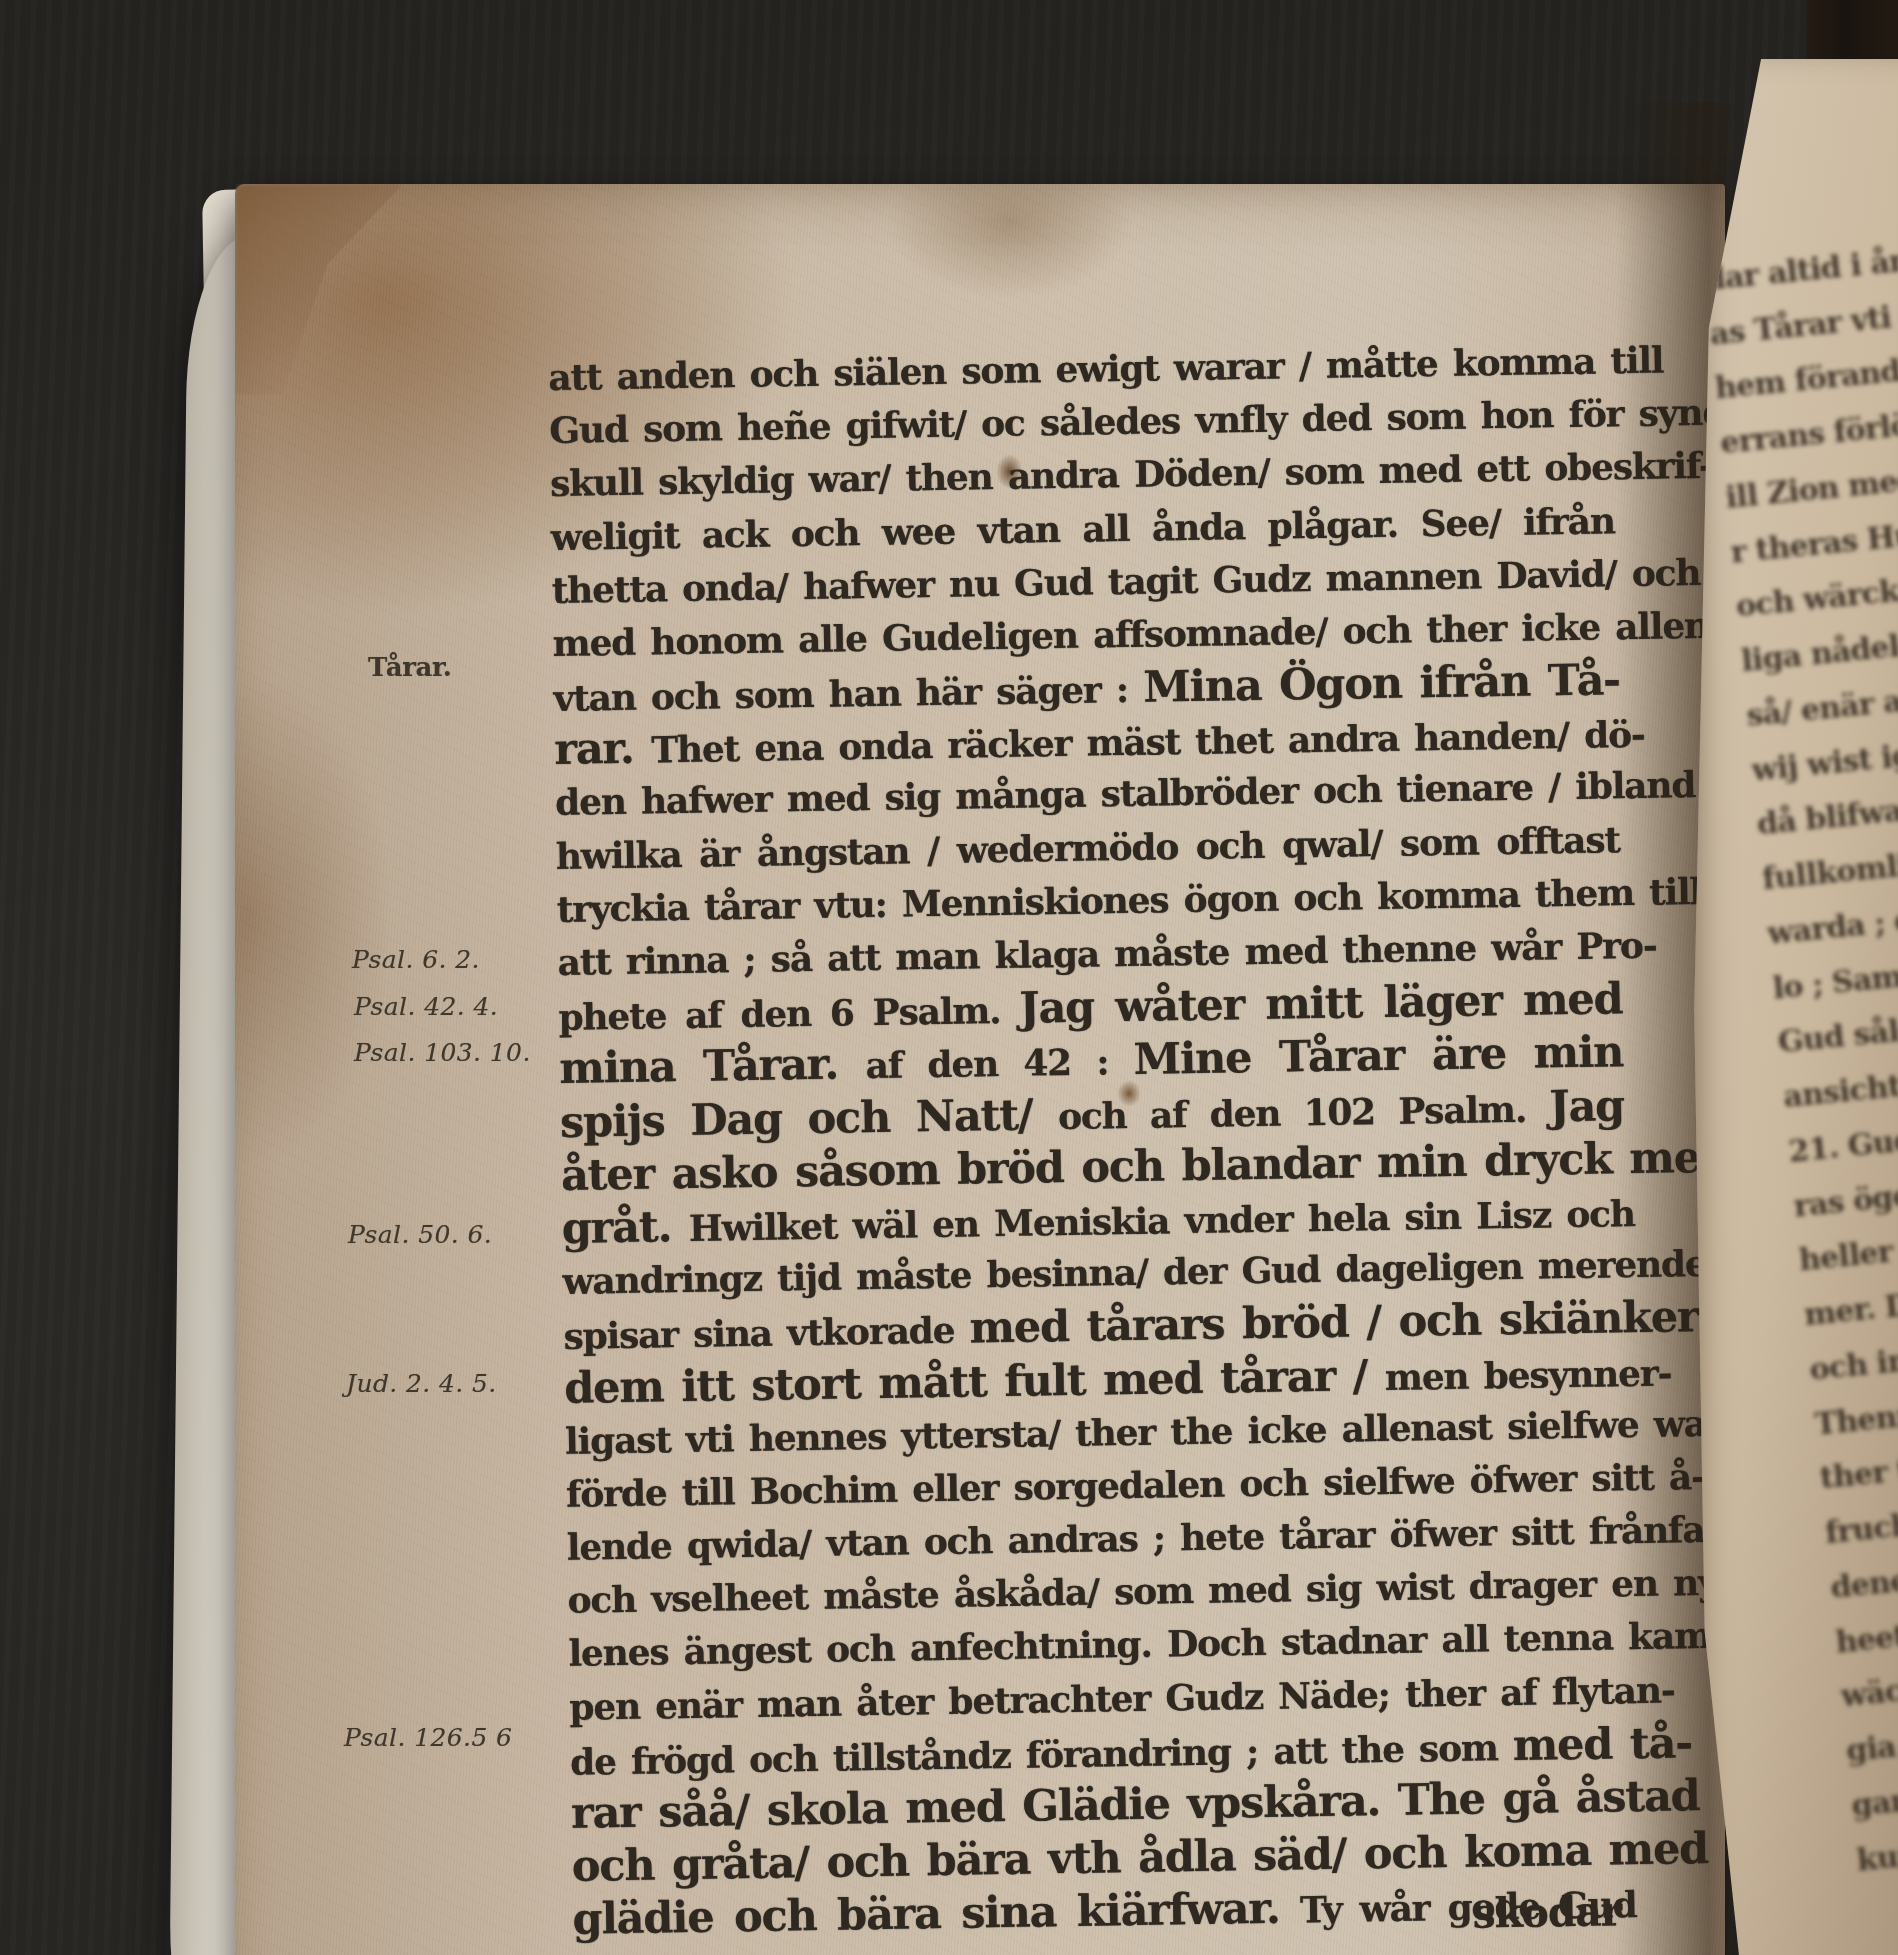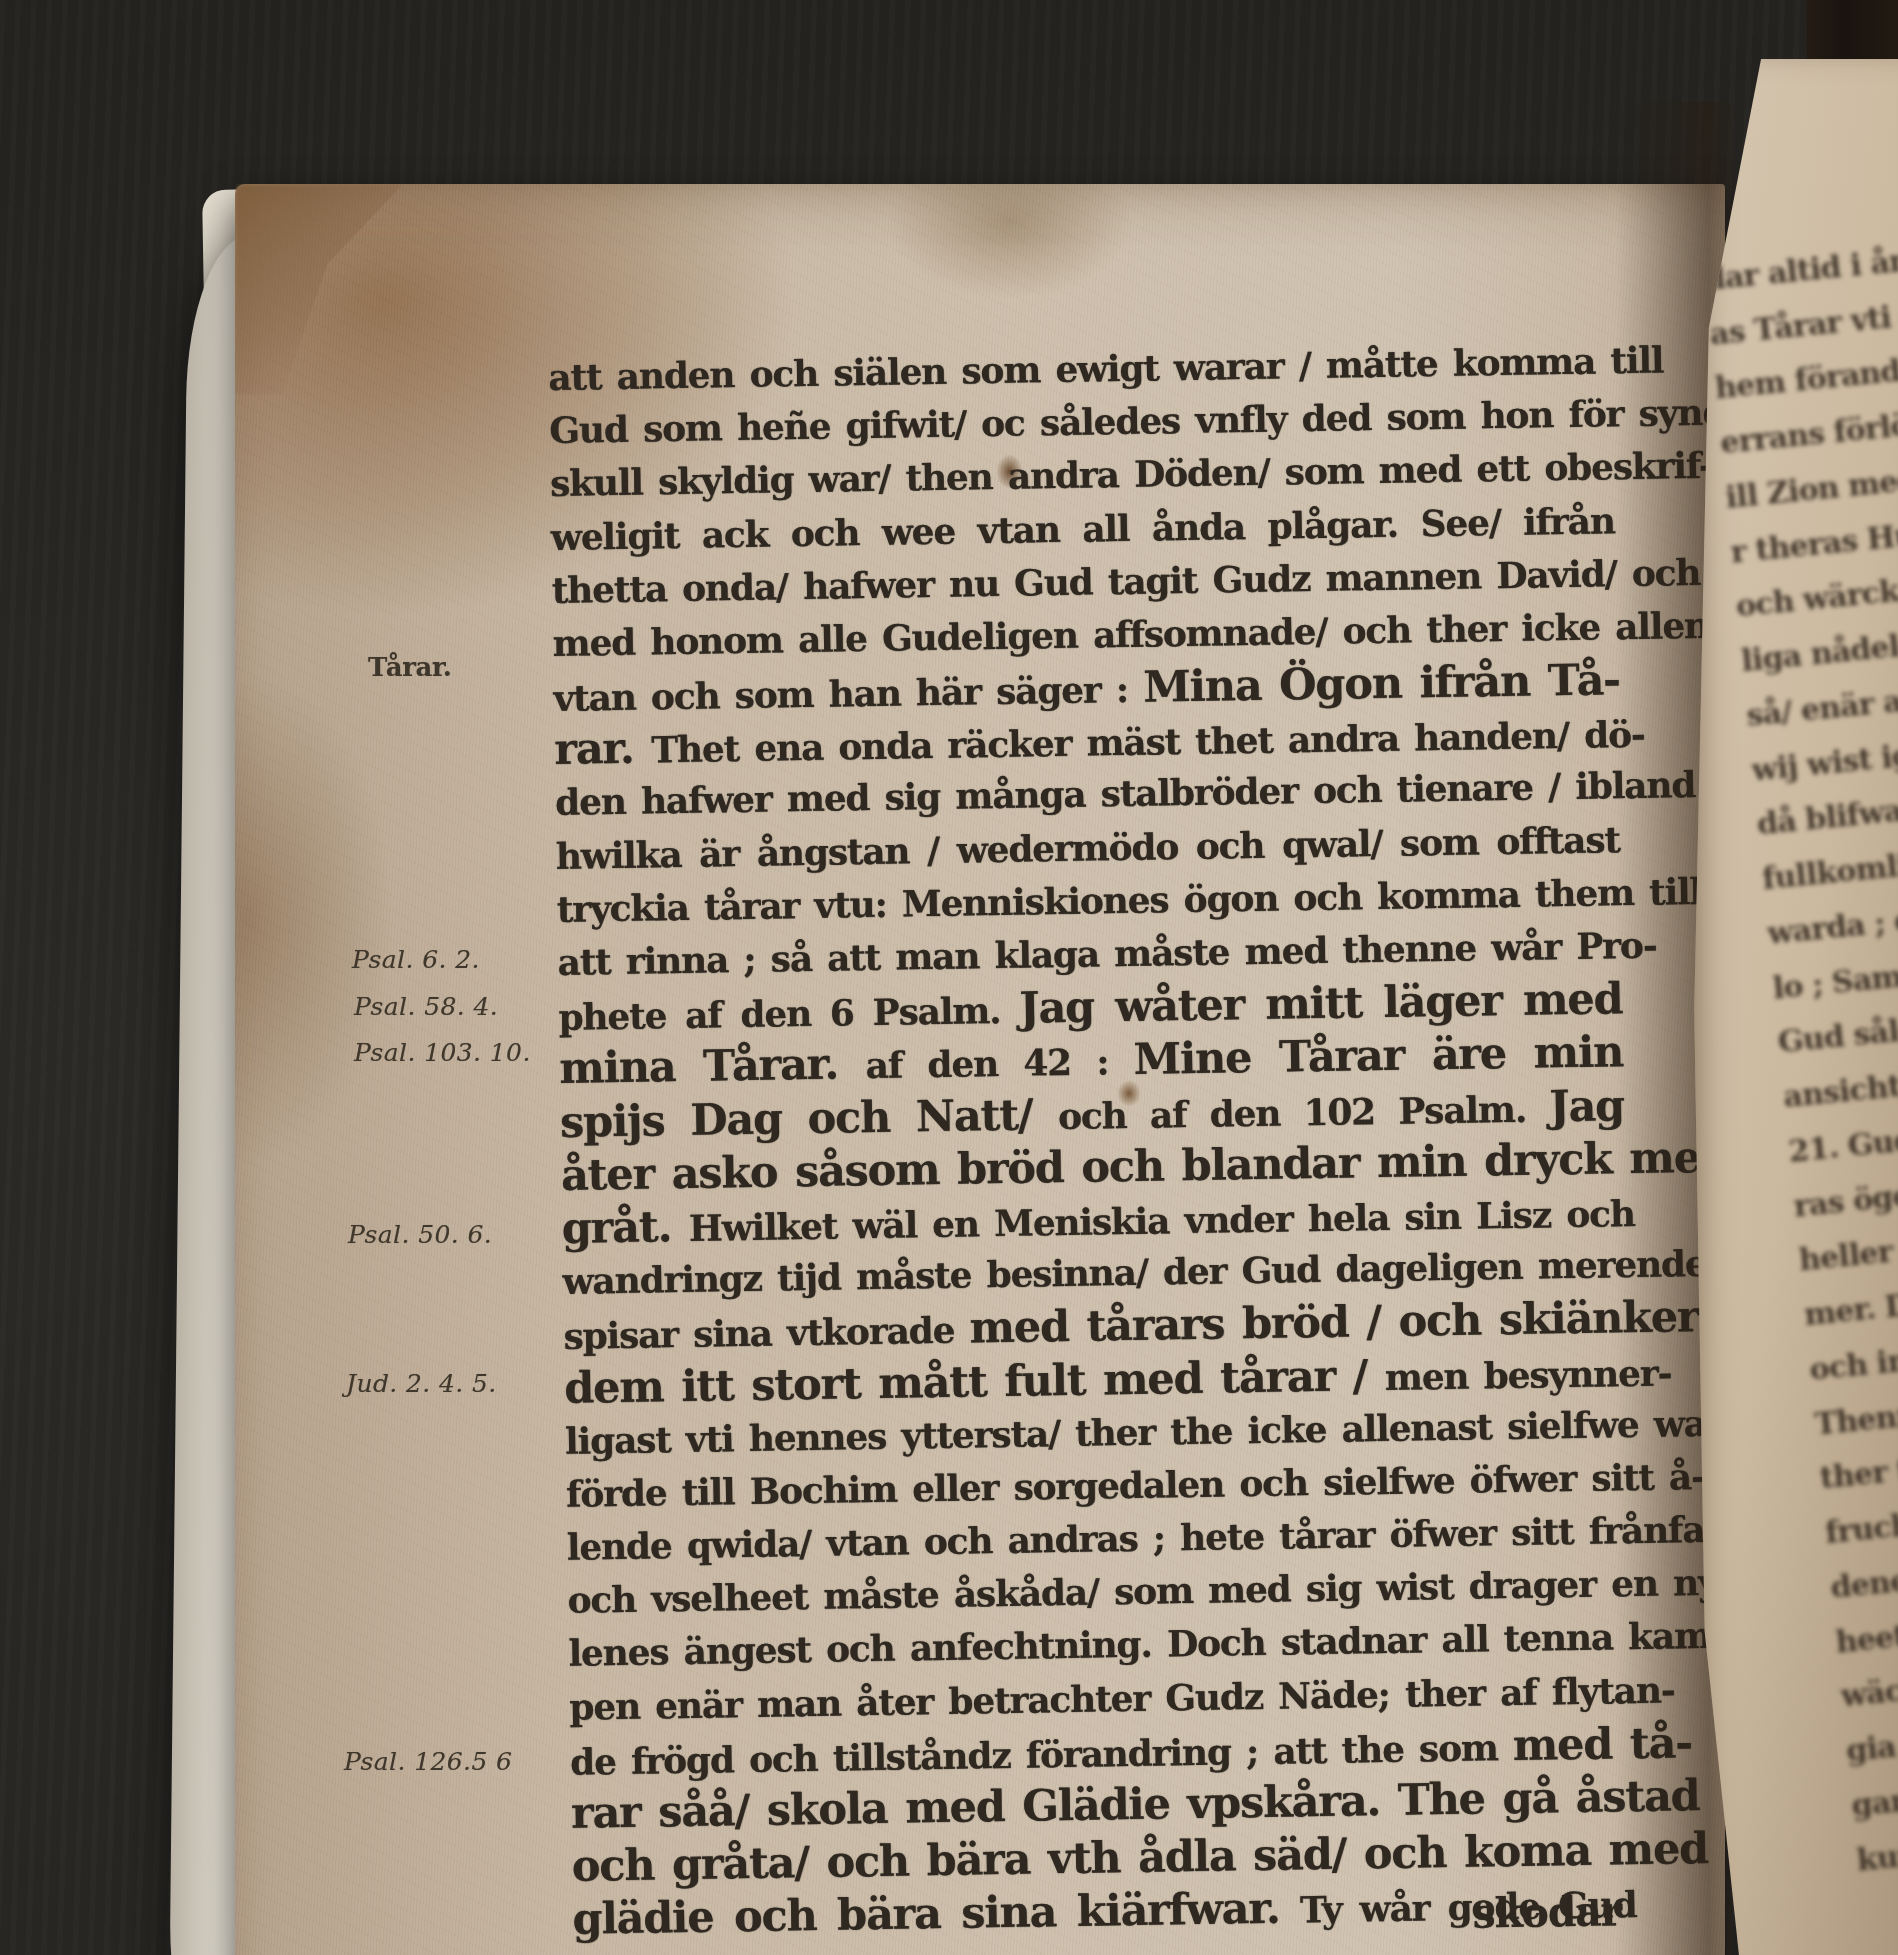--- a/index.html
+++ b/index.html
@@ -93,25 +93,25 @@
 
 <div id="main-page" class="abs">
   <div class="texture"></div>
   <div id="corner-tear"></div>
   <div id="spot1"></div>
   <div id="spot2"></div>
 
   <div id="margin-notes">
       <div class="mnote bl" style="top: 432px; left: 133px; margin-top: 36px;">Tårar.</div>
       <div class="mnote it" style="top: 761px; left: 117px;">Psal. 6. 2.</div>
-      <div class="mnote it" style="top: 808px; left: 119px;">Psal. 58. 4.</div>
+      <div class="mnote it" style="top: 808px; left: 119px;">Psal. 42. 4.</div>
       <div class="mnote it" style="top: 854px; left: 119px; font-style: italic;">Psal. 103. 10.</div>
       <div class="mnote it" style="top: 1036px; left: 113px;">Psal. 50. 6.</div>
       <div class="mnote it" style="top: 1185px; left: 111px;">Jud. 2. 4. 5.</div>
-      <div class="mnote it" style="top: 1539px; left: 109px; margin-top: 24px;">Psal. 126.5 6</div>
+      <div class="mnote it" style="top: 1539px; left: 109px;">Psal. 126.5 6</div>
     </div>
 
   <div id="text-block">
     <div id="catchword" style="top:1552px;">skodar</div>
   <div class="tline" style="top: 0px;"><span class="n">att anden och siälen som ewigt warar / måtte komma till</span></div>
       <div class="tline" style="top: 53px;"><span class="n">Gud som heñe gifwit/ oc således vnfly ded som hon för syndẽ</span></div>
       <div class="tline" style="top: 106px;"><span class="n">skull skyldig war/ then andra Döden/ som med ett obeskrif-</span></div>
       <div class="tline" style="top: 160px;"><span class="n">weligit ack och wee vtan all ånda plågar.  See/ ifrån</span></div>
       <div class="tline" style="top: 213px;"><span class="n">thetta onda/ hafwer nu Gud tagit Gudz mannen David/ och</span></div>
       <div class="tline" style="top: 266px;"><span class="n">med honom alle Gudeligen affsomnade/ och ther icke allena/</span></div>

